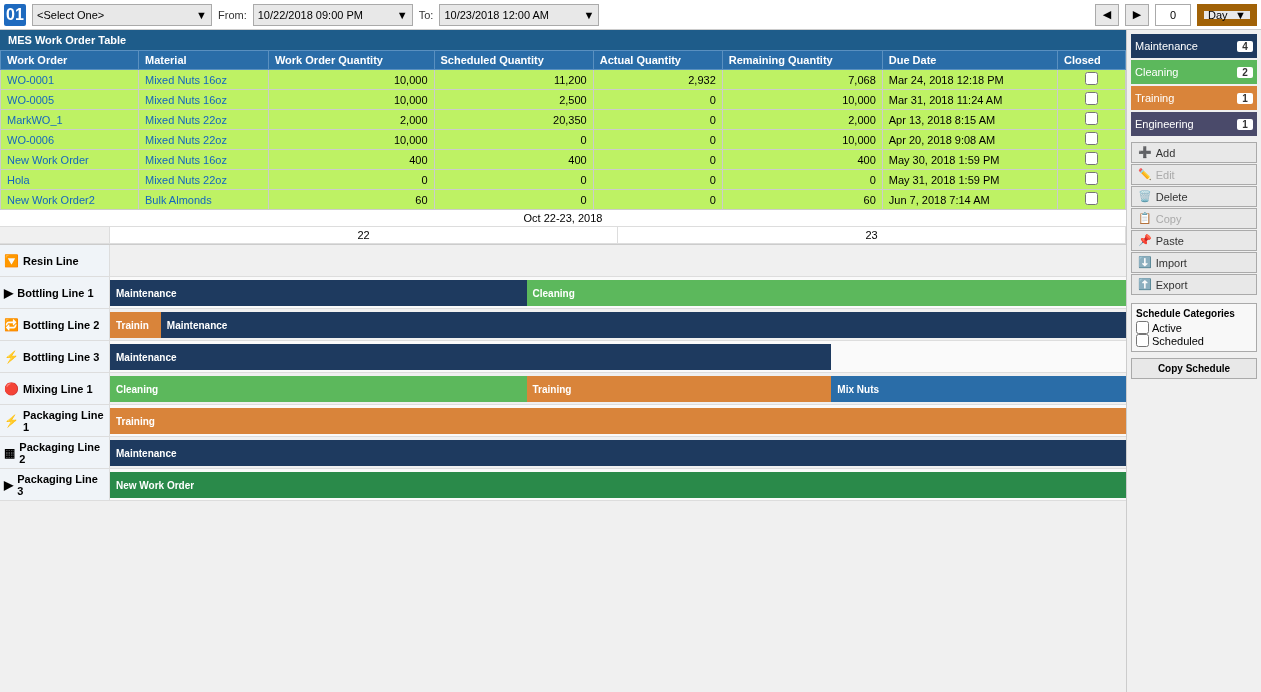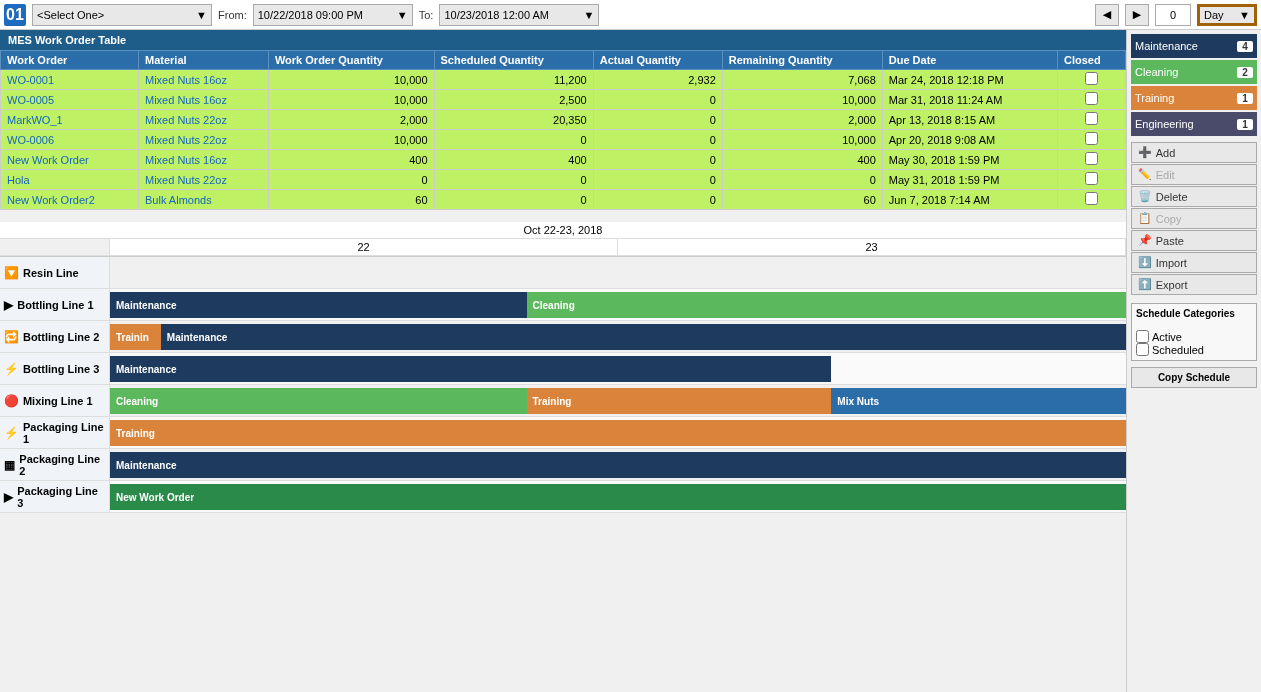--- a/index.html
+++ b/index.html
@@ -23,30 +23,30 @@
     .top-bar .label { color: #333; font-size: 11px; }
     .top-bar .nav-btn {
       border: 1px solid #aaa; background: #e8e8e8; height: 22px; width: 24px;
       display: flex; align-items: center; justify-content: center; cursor: pointer;
     }
     .top-bar .count-box {
       border: 1px solid #aaa; height: 22px; width: 36px; background: #fff;
       display: flex; align-items: center; justify-content: center;
     }
     .top-bar .day-select {
-      border: 3px solid #a16207; height: 22px; background: #e8e8e8;
+      border: 7px solid #a16207; height: 22px; background: #e8e8e8;
       display: flex; align-items: center; padding: 0 4px; cursor: pointer; min-width: 60px;
       justify-content: space-between;
     }
 
     
     .main { display: flex; height: calc(692px - 30px); }
 
     
-    .center { flex: 1; overflow: hidden; display: flex; flex-direction: column; gap: 12px; }
+    .center { flex: 1; overflow: hidden; display: flex; flex-direction: column; }
 
     
     .table-section { flex: 0 0 auto; }
     .table-title {
       background: #1e5c8a; color: #fff; padding: 4px 8px; font-size: 11px; font-weight: bold;
     }
     .work-order-table { width: 100%; border-collapse: collapse; }
     .work-order-table th {
       background: #2a6da8; color: #fff; border: 1px solid #5a90c0; padding: 3px 6px;
       text-align: left; font-size: 11px;
@@ -66,21 +66,21 @@
     }
     .btn-maint { background: #1e3a5f; color: #fff; border: none; padding: 6px 4px; width: 100%; text-align: left; font-size: 11px; display: flex; justify-content: space-between; align-items: center; margin-bottom: 2px; cursor: pointer; }
     .btn-clean { background: #5cb85c; color: #fff; border: none; padding: 6px 4px; width: 100%; text-align: left; font-size: 11px; display: flex; justify-content: space-between; align-items: center; margin-bottom: 2px; cursor: pointer; }
     .btn-train { background: #d9843a; color: #fff; border: none; padding: 6px 4px; width: 100%; text-align: left; font-size: 11px; display: flex; justify-content: space-between; align-items: center; margin-bottom: 2px; cursor: pointer; }
     .btn-engi { background: #4a4a6a; color: #fff; border: none; padding: 6px 4px; width: 100%; text-align: left; font-size: 11px; display: flex; justify-content: space-between; align-items: center; margin-bottom: 2px; cursor: pointer; }
     .badge { background: #fff; color: #333; border-radius: 2px; padding: 0 4px; font-size: 10px; font-weight: bold; min-width: 16px; text-align: center; }
     .action-grid { display: flex; flex-direction: column; gap: 1px; margin-top: 4px; }
     .action-btn { background: #e8e8e8; border: 1px solid #aaa; padding: 3px 6px; cursor: pointer; display: flex; align-items: center; gap: 4px; font-size: 11px; color: #333; }
     .action-btn.disabled { color: #aaa; }
     .sched-cat { margin-top: 8px; border: 1px solid #aaa; background: #f8f8f8; padding: 4px; }
-    .sched-cat-title { font-weight: bold; font-size: 10px; margin-bottom: 11px; }
+    .sched-cat-title { font-weight: bold; font-size: 10px; margin-bottom: 2px; }
     .sched-cat label { display: flex; align-items: center; gap: 3px; font-size: 10px; cursor: pointer; }
     .copy-sched-btn { margin-top: 6px; background: #e8e8e8; border: 1px solid #aaa; padding: 4px; width: 100%; cursor: pointer; font-size: 10px; font-weight: bold; }
 
     
     .gantt-section { flex: 1; overflow: hidden; display: flex; flex-direction: column; }
     .gantt-header-row { background: #fff; border-bottom: 1px solid #ccc; }
     .gantt-date-row { text-align: center; padding: 2px 0; border-bottom: 1px solid #ddd; font-size: 11px; background: #fff; }
     .gantt-day-row { display: flex; border-bottom: 1px solid #ddd; background: #fff; }
     .gantt-row-label { width: 110px; min-width: 110px; background: #f0f0f0; border-right: 1px solid #ddd; }
     .gantt-day-cells { display: flex; flex: 1; }

